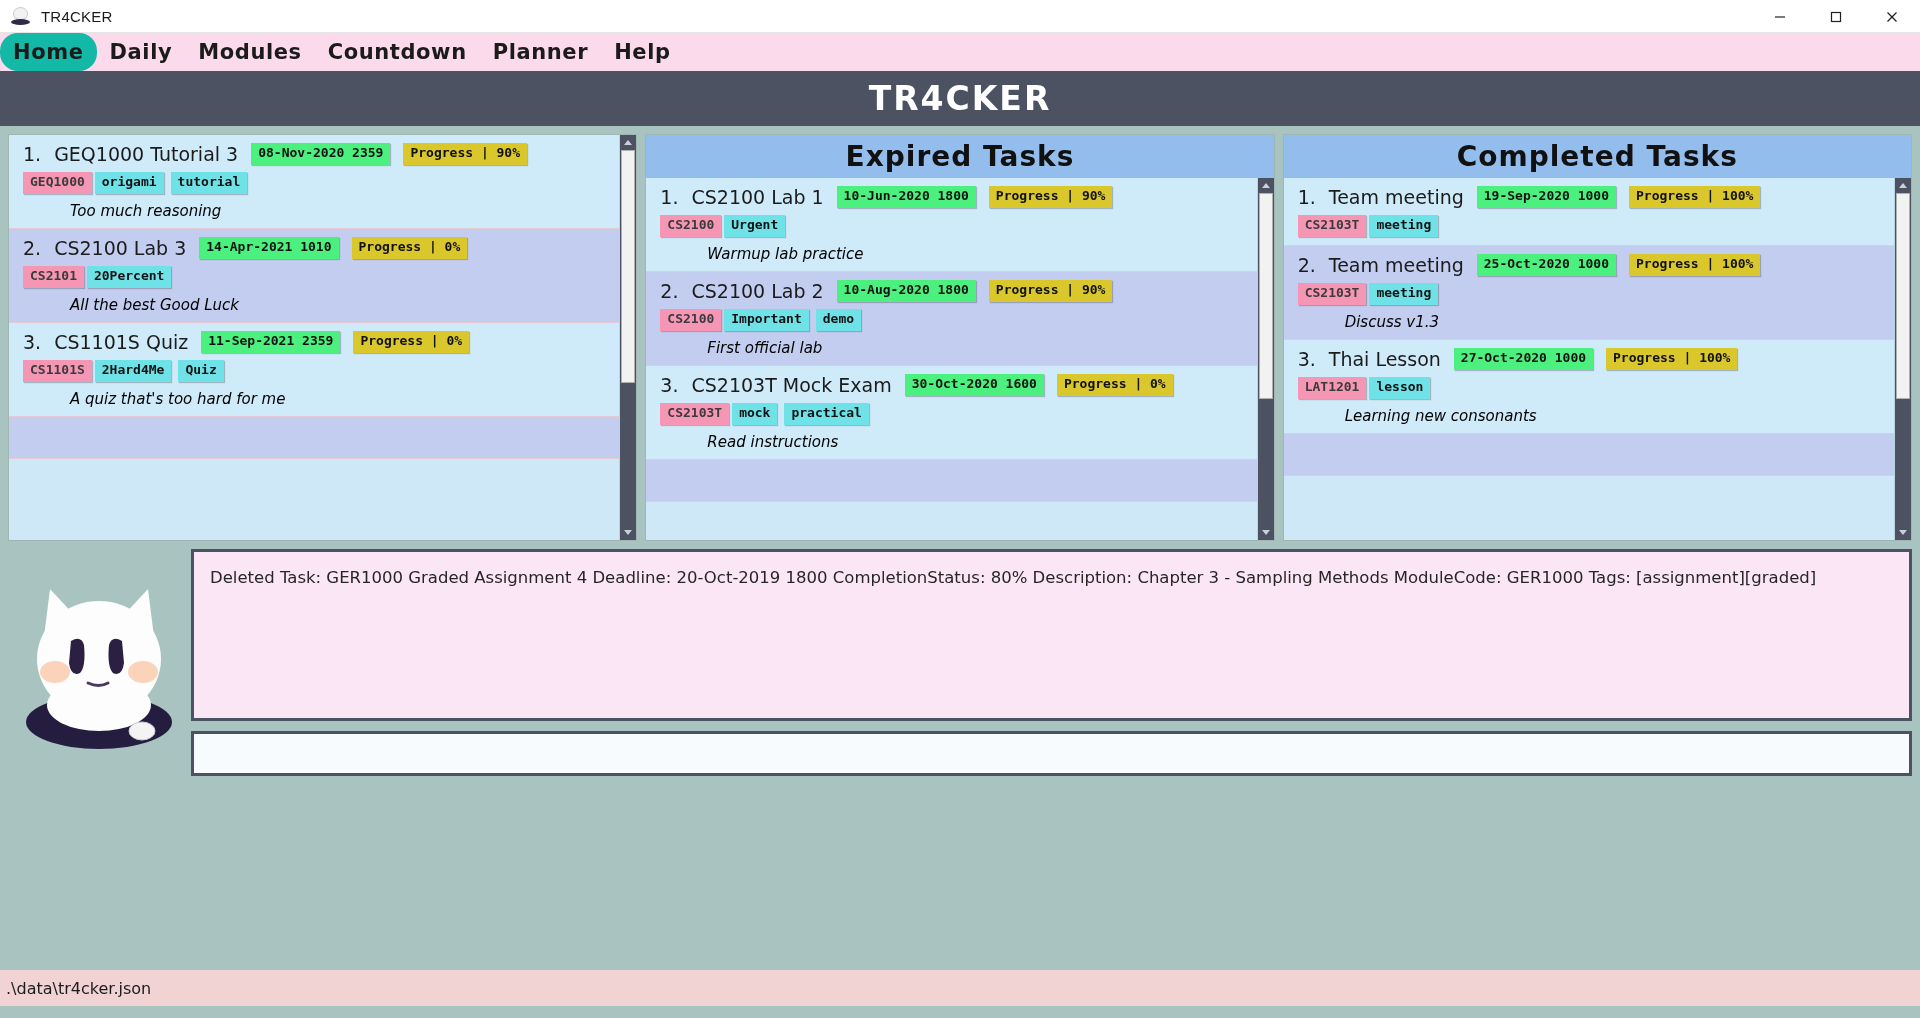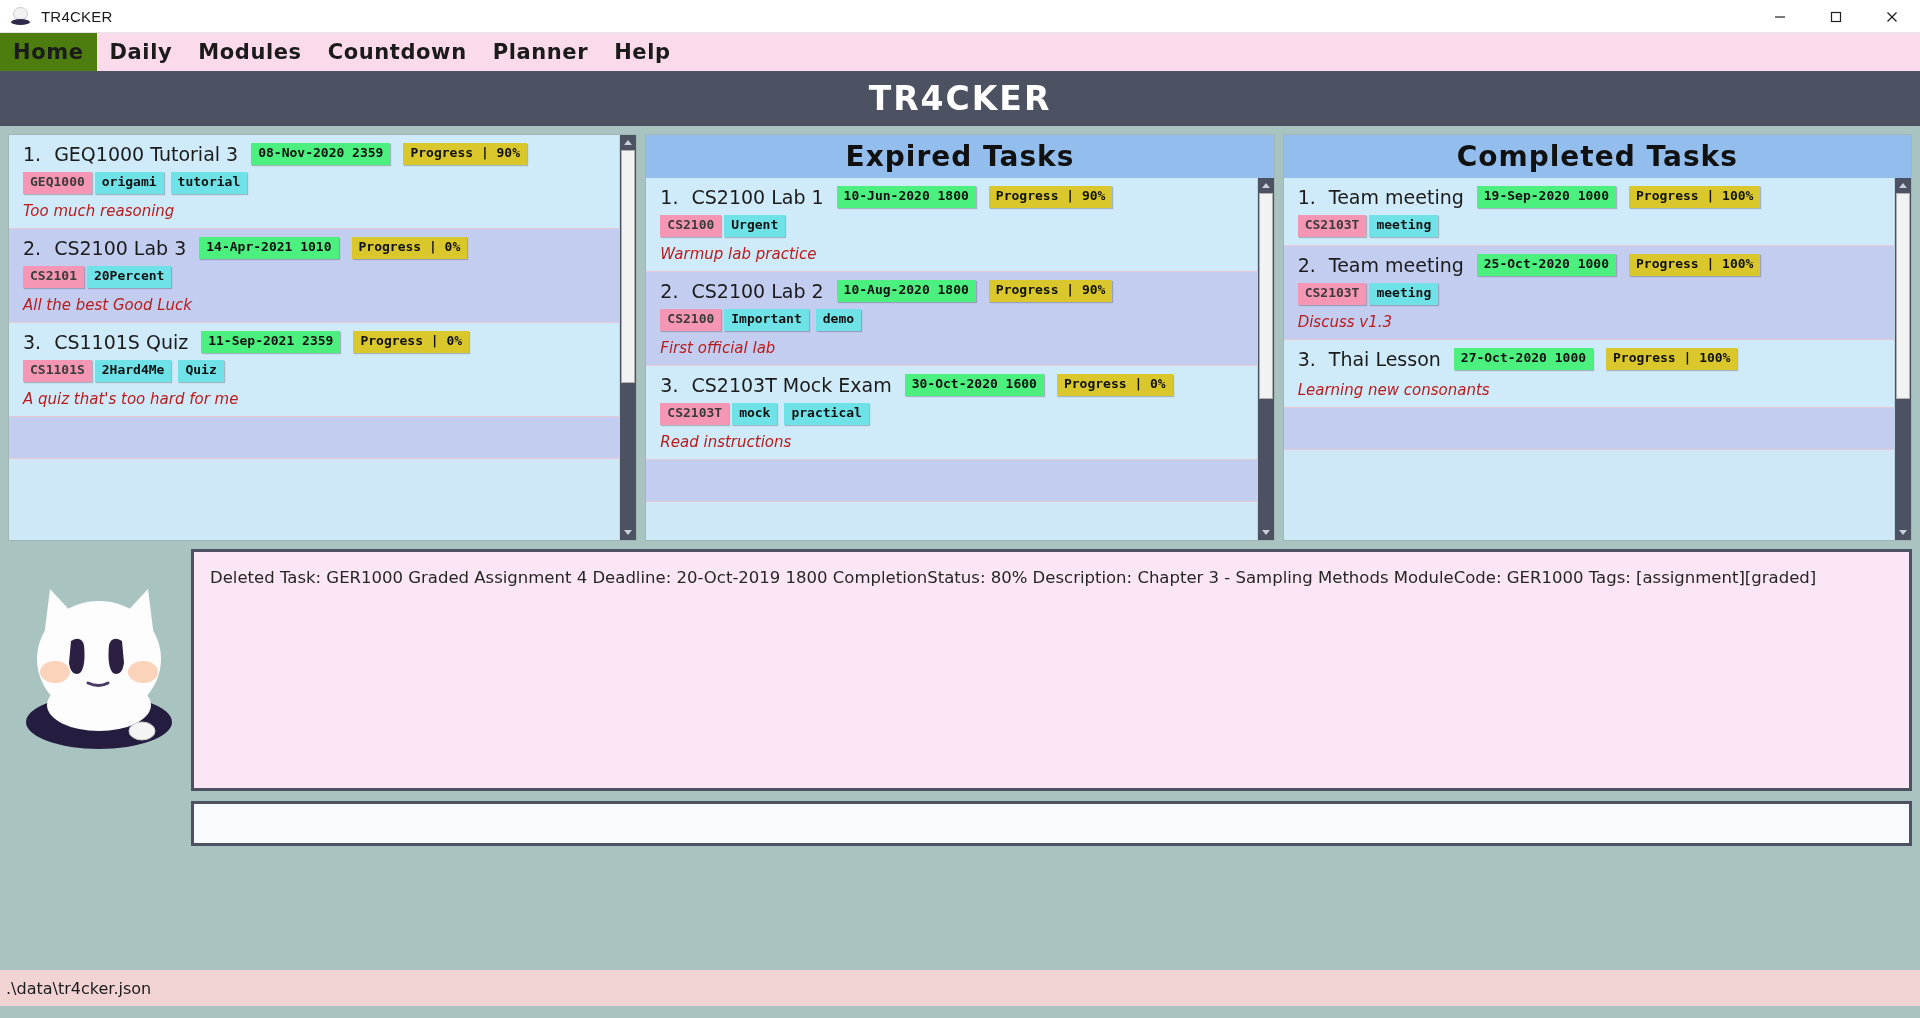--- a/index.html
+++ b/index.html
@@ -55,21 +55,21 @@
   .menu-item {
     display: flex; align-items: center;
     padding: 0 13px;
     font-family: "DejaVu Sans", sans-serif;
     font-size: 21px;
     font-weight: bold;
     color: #1b1b1b;
     letter-spacing: .6px;
     line-height: 1;
   }
-  .menu-item.active { background: #4d7c0f; }
+  .menu-item.active { background: #14b8a6; border-radius: 18px; }
 
   
   #appbody {
     width: 100%; height: calc(1018px - 33px - 38px);
     background: #a9c4c0;
     display: flex; flex-direction: column;
   }
 
   #banner {
     height: 55px;
@@ -195,21 +195,22 @@
     margin-top: 4px;
     display: flex; flex-direction: row; align-items: flex-start;
     gap: 3px;
   }
   .tagrow { display: flex; gap: 7px; }
   .task-desc {
     margin-top: 8px;
     font-family: "DejaVu Sans", sans-serif;
     font-style: italic;
     font-size: 15px;
-    color: #b91c1c;
+    color: #000000;
+    margin-left: 47px;
   }
 
   
   #bottom {
     flex: 1 1 auto;
     display: flex;
     padding: 8px 8px 0 8px;
     gap: 8px;
     min-height: 0;
   }
@@ -220,21 +221,21 @@
   }
   #mascot svg { position: absolute; left: 6px; top: 10px; }
 
   #rightcol {
     flex: 1 1 auto;
     display: flex; flex-direction: column;
     gap: 10px;
     min-width: 0;
   }
   #resultbox {
-    height: 242px; flex: none;
+    height: 172px; flex: none;
     background: #fbe6f6;
     border: 3px solid #4c5261;
     padding: 14px 16px;
     font-family: "DejaVu Sans", sans-serif;
     font-size: 16.5px;
     color: #262626;
     line-height: 1.5;
     overflow: hidden;
   }
   #commandbox {
@@ -509,20 +510,28 @@
                   </div>
                 </div>
                 <div class="task-desc">Discuss v1.3</div>
               </div>
               <div class="task odd">
                 <div class="task-line1">
                   <div class="task-index">3.</div>
                   <div class="task-name">Thai Lesson</div>
                   <div class="chip deadline">27-Oct-2020 1000</div>
                   <div class="chip progress">Progress | 100%</div>
+                </div>
+                <div class="task-tags">
+                  <div class="tagrow">
+                    <div class="chip module">LAT1201</div>
+                  </div>
+                  <div class="tagrow">
+                    <div class="chip tag">lesson</div>
+                  </div>
                 </div>
                 <div class="task-desc">Learning new consonants</div>
               </div>
               <div class="task even">
                 <div class="task-line1"></div>
               </div>
             </div>
             <div class="vscroll">
               <div class="arrow up">
                 <i></i>

